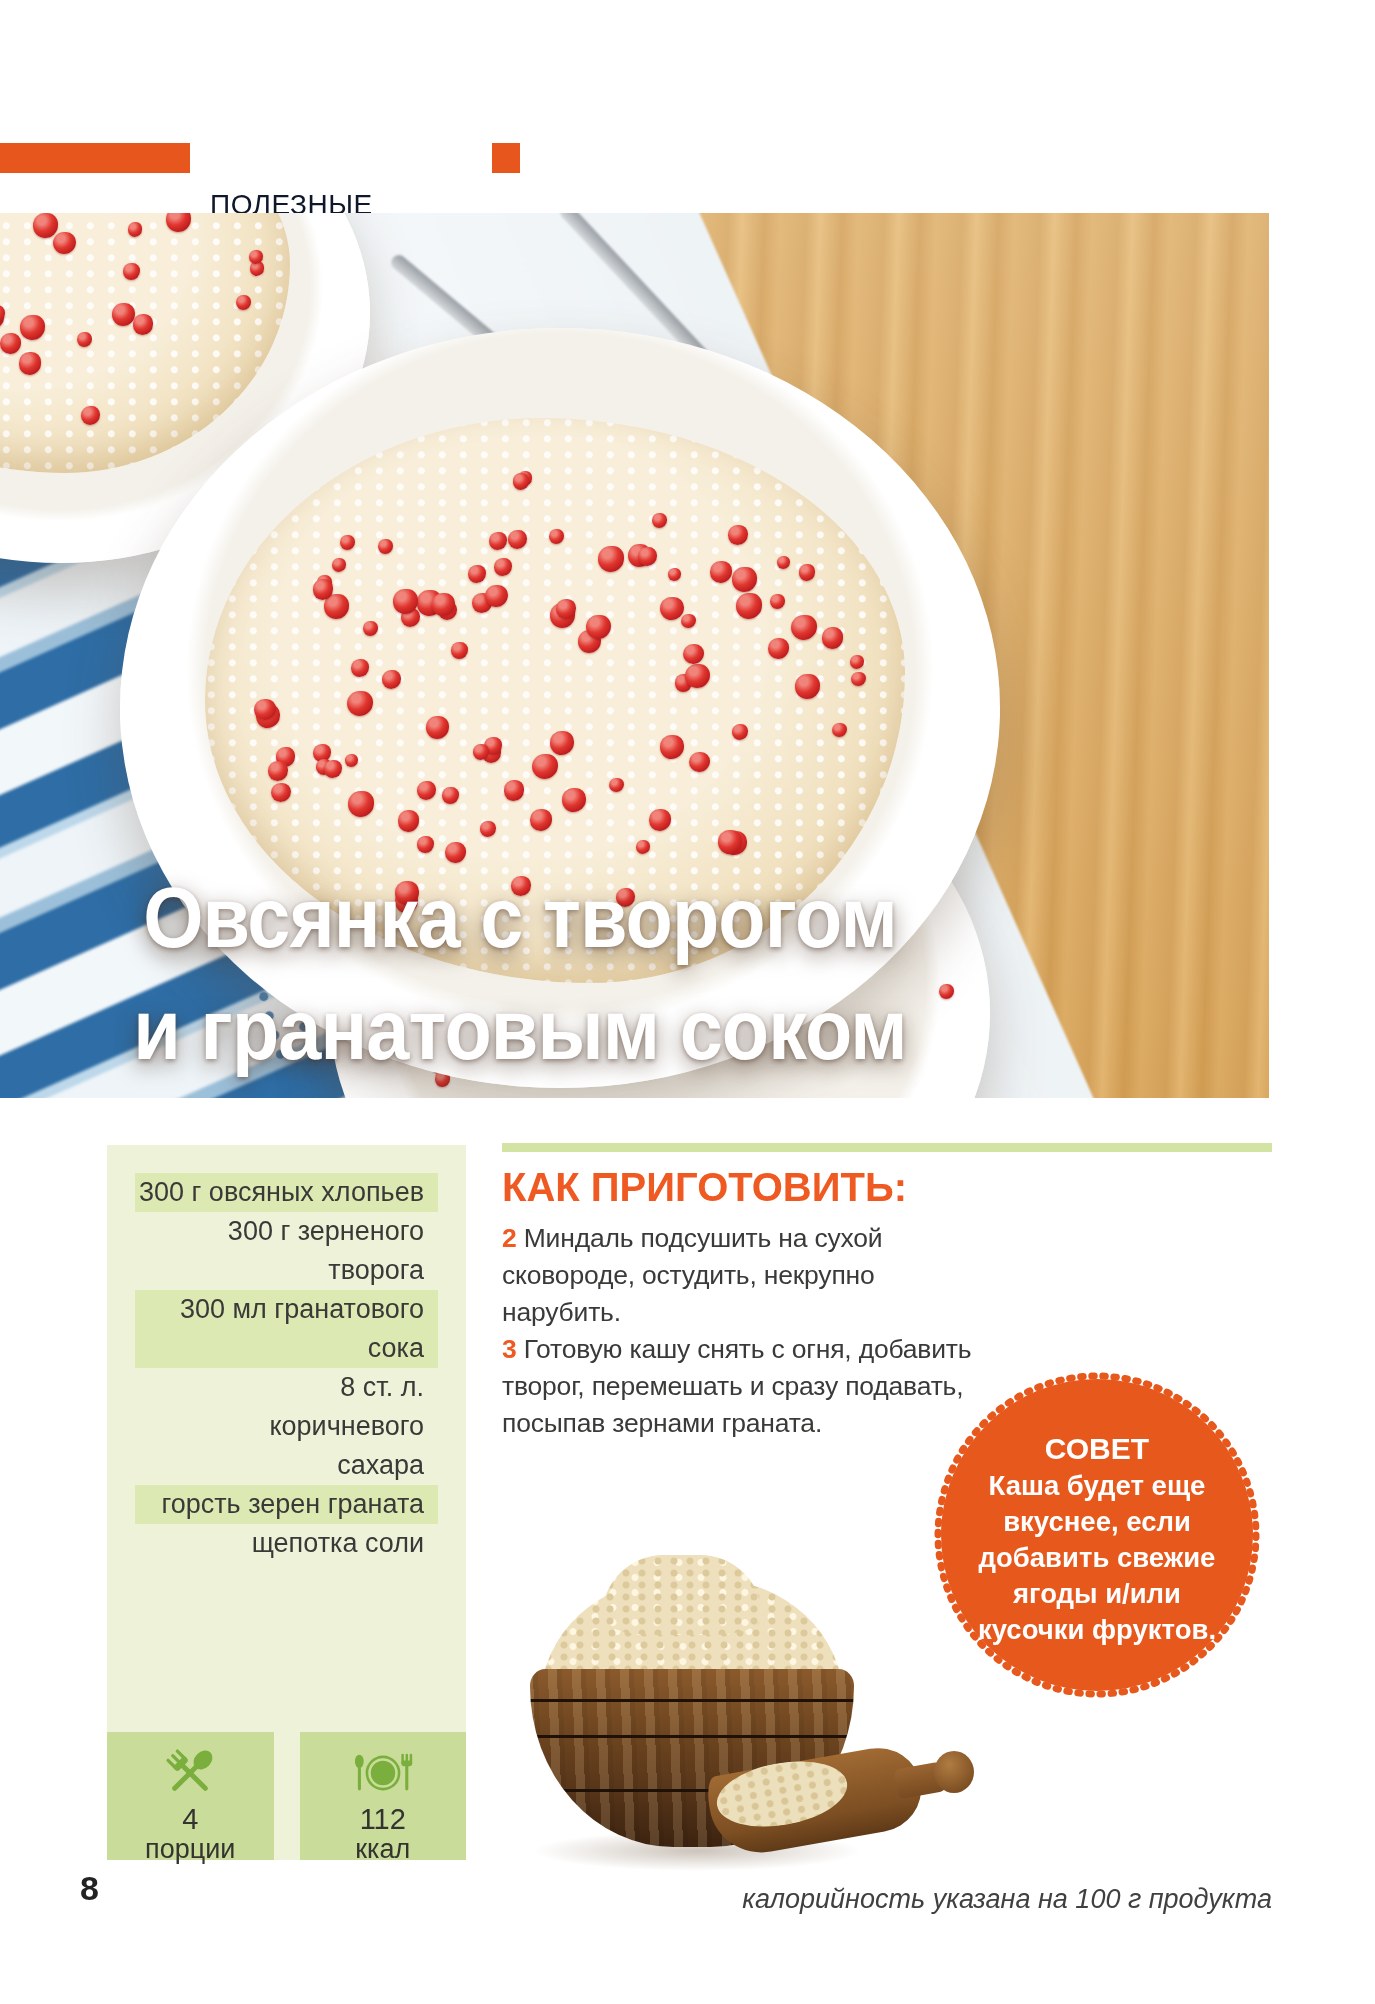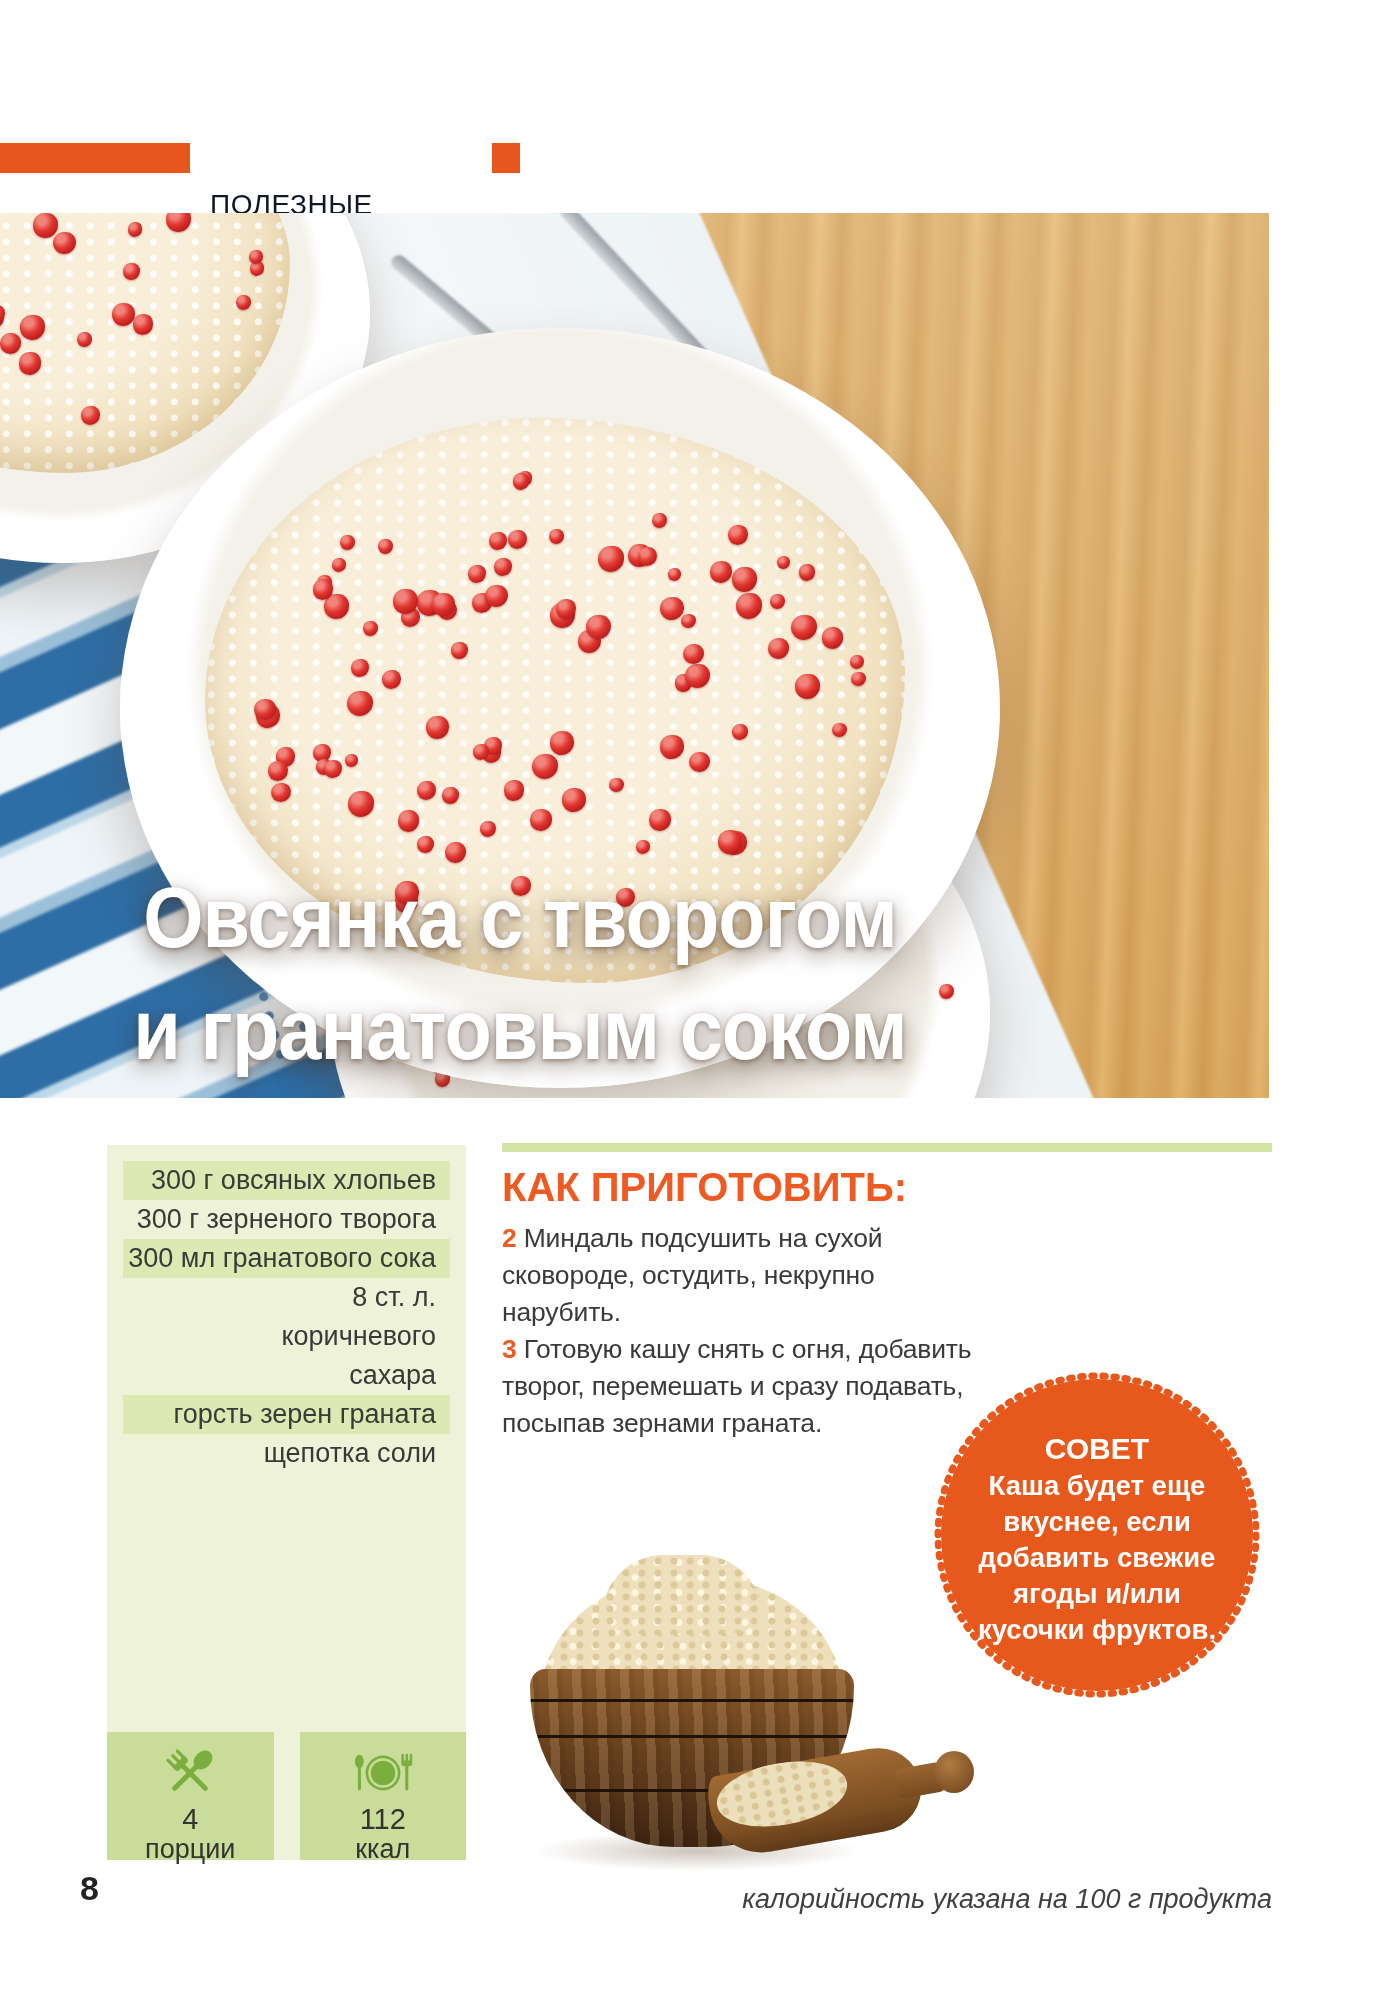--- a/index.html
+++ b/index.html
@@ -50,21 +50,21 @@
     box-shadow:0 1px 2px rgba(120,10,10,.35);}
   .hero-title{position:absolute;left:10px;top:648px;width:1020px;text-align:center;
     font-weight:bold;font-size:86px;line-height:112px;color:#ffffff;letter-spacing:-1px;
     transform:scaleX(.9);transform-origin:50% 50%;
     text-shadow:0 7px 22px rgba(70,45,30,.55),0 2px 6px rgba(70,45,30,.45);}
 
   
   .ing{position:absolute;left:107px;top:1145px;width:359px;height:715px;background:#eef2d8;}
   .ing h2{margin:0;padding:18px 14px 12px 0;text-align:right;
     font-size:31px;font-weight:bold;color:#ee5a22;}
-  .ing ul{margin:4px;padding:12px;list-style:none;}
+  .ing ul{margin:16px;padding:12px;list-style:none;}
   .ing li{font-size:27px;line-height:39px;text-align:right;padding-right:14px;color:#393937;}
   .ing li:nth-child(odd){background:#dde9b3;}
   .ing li.wrap{padding-left:110px;}
   .stats{position:absolute;left:0;top:587px;width:359px;height:128px;display:flex;gap:26px;}
   .stat{flex:1;background:#cadc9a;text-align:center;}
   .stat svg{display:block;margin:12px auto 2px auto;}
   .stat .v{font-size:29px;line-height:30px;color:#333330;}
   .stat .l{font-size:27px;line-height:30px;color:#333330;}
 
   

